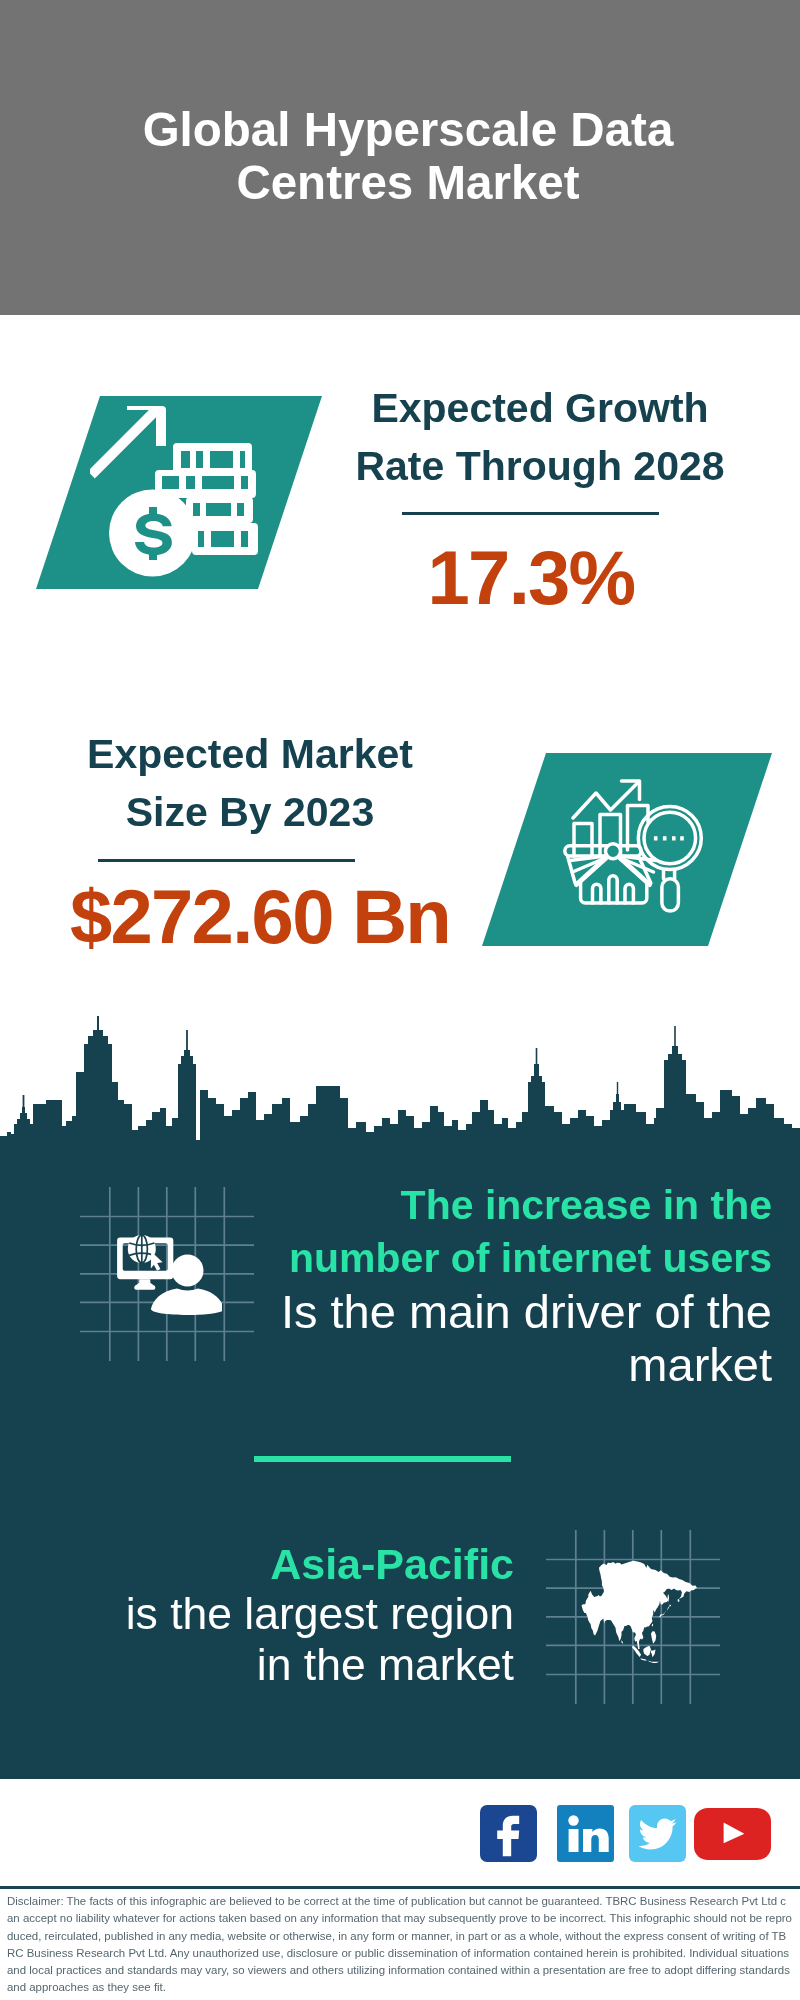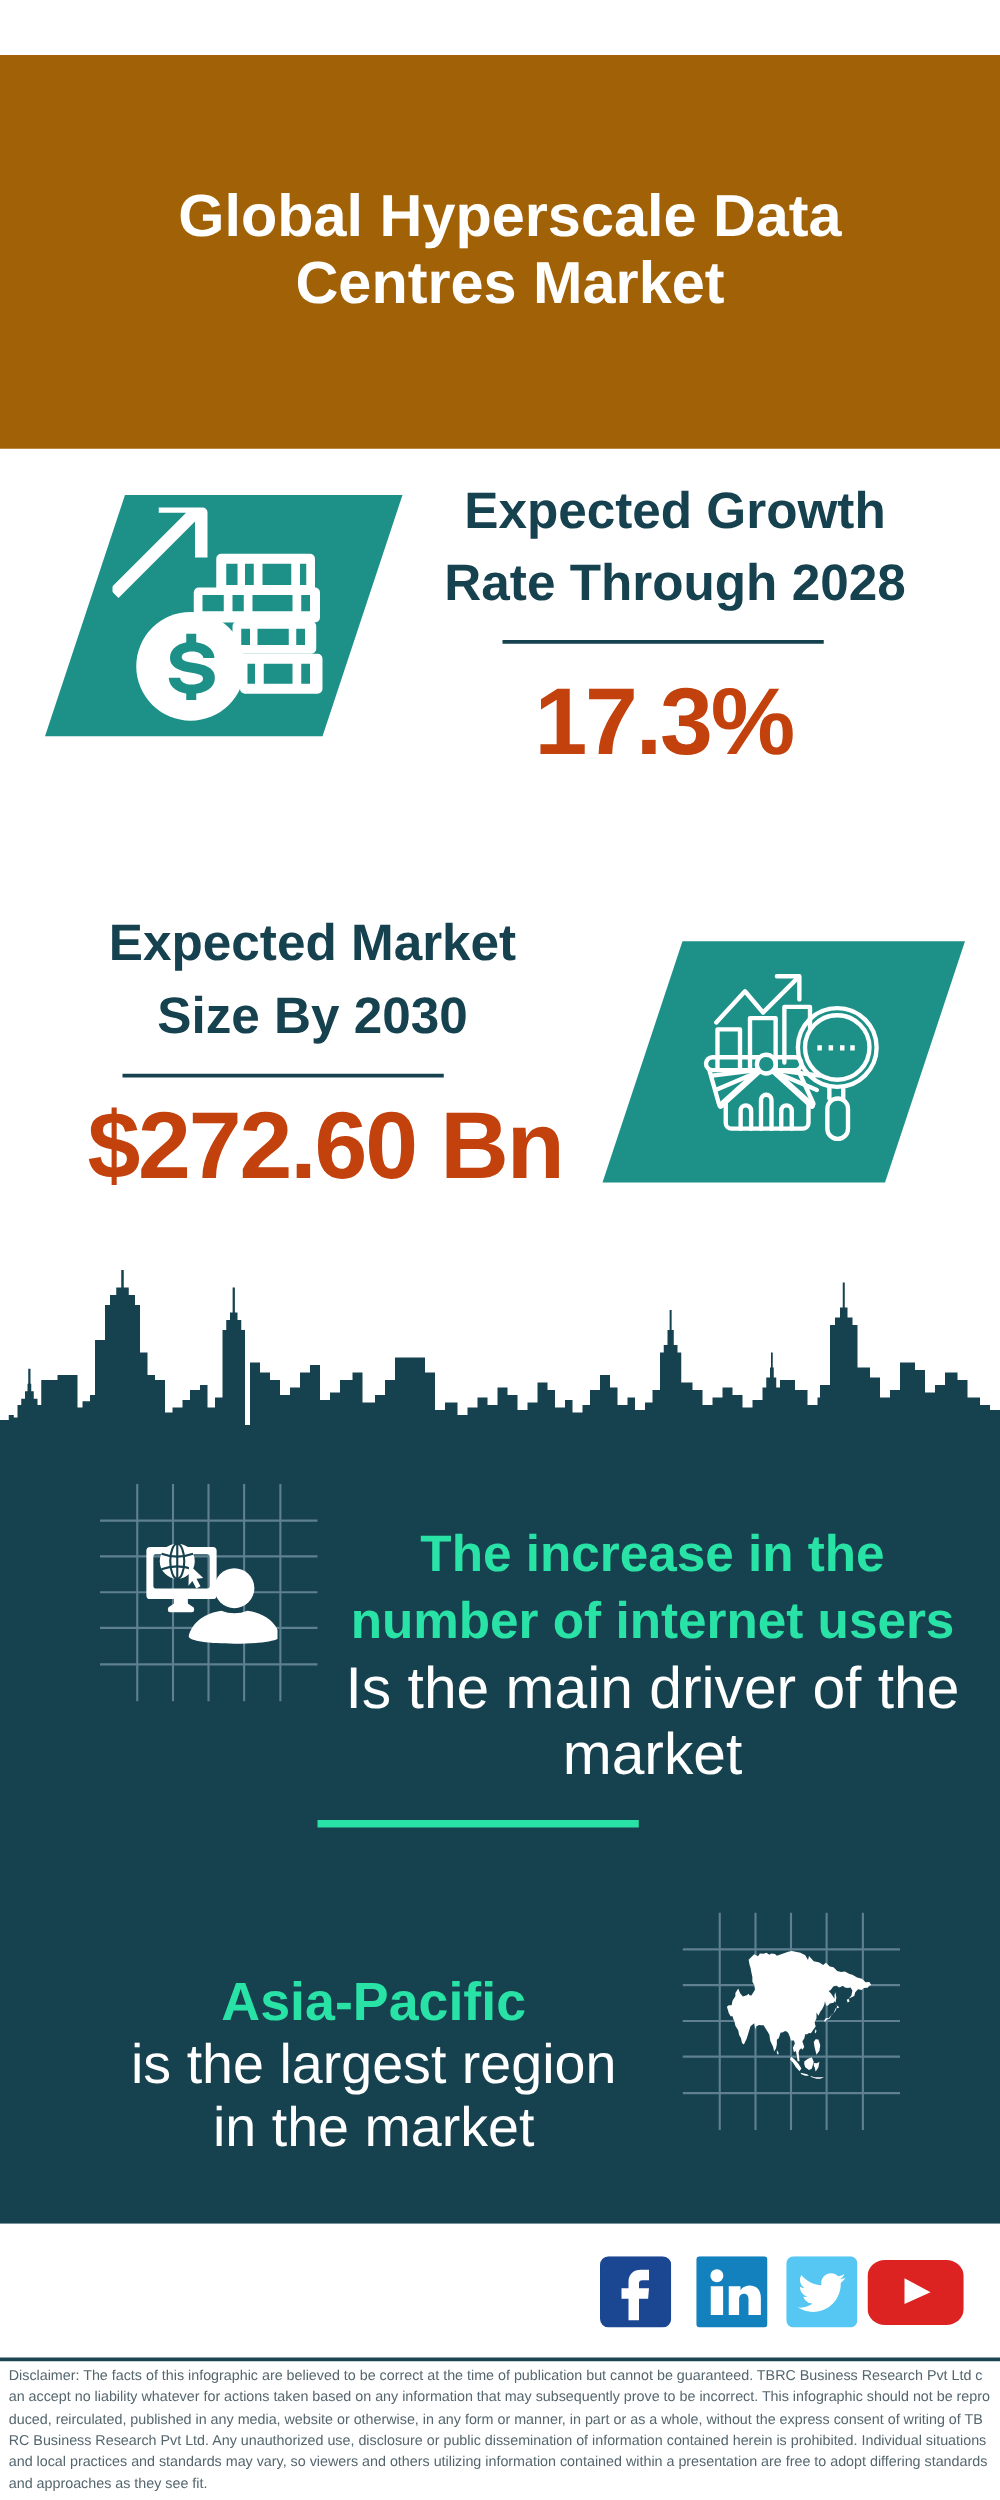--- a/index.html
+++ b/index.html
@@ -2,37 +2,37 @@
 <html><head>
 <meta charset="utf-8">
 <title>Global Hyperscale Data Centres Market</title>
 <style>
   html,body{margin:0;padding:0;}
   body{width:800px;height:2000px;background:#ffffff;
        font-family:"Liberation Sans",sans-serif;-webkit-font-smoothing:antialiased;}
   .page{position:relative;width:800px;height:2000px;overflow:hidden;background:#ffffff;}
 
   
-  .header{position:absolute;left:0;top:0;width:800px;height:315px;background:#a16207;margin-top:44px;}
+  .header{position:absolute;left:0;top:0;width:800px;height:315px;background:#737373;}
   .header-title{position:absolute;left:138px;top:103px;width:540px;text-align:center;color:#ffffff;
     font-size:47.5px;font-weight:bold;line-height:53px;}
 
   
   .para{position:absolute;background:#1d9088;transform:skewX(-18.34deg);}
   .icon-wrap{position:absolute;line-height:0;}
   .stat-head{position:absolute;color:#16414f;font-size:41px;font-weight:bold;line-height:58px;text-align:center;}
   .stat-rule{position:absolute;height:3px;background:#16414f;}
   .stat-value{position:absolute;color:#c2410c;font-size:76px;font-weight:bold;line-height:80px;
     text-align:center;white-space:nowrap;letter-spacing:-1.7px;}
 
   
   .dark{position:absolute;left:0;top:1140px;width:800px;height:639px;background:#16414f;}
   .skyline{position:absolute;left:0;top:1000px;width:800px;height:160px;z-index:2;}
   .grid-box{position:absolute;}
-  .drv-text{position:absolute;text-align:center;color:#ffffff;font-size:47px;line-height:53px;margin-top:38px;}
+  .drv-text{position:absolute;text-align:right;color:#ffffff;font-size:47px;line-height:53px;}
   .drv-text b{display:block;color:#29e2a6;font-weight:bold;font-size:41px;line-height:53px;}
   .mint-rule{position:absolute;height:6px;background:#29e2a6;}
 
   
   .footer{position:absolute;left:0;top:1779px;width:800px;height:108px;background:#ffffff;}
   .src{position:absolute;left:36px;top:1811px;color:#2e8063;font-size:16.2px;line-height:22.6px;}
   .social{position:absolute;line-height:0;display:block;}
   .sep{position:absolute;left:0;top:1886px;width:800px;height:3px;background:#1b4553;}
   .disc{position:absolute;left:7px;top:1893px;width:785px;color:#55666e;font-size:11.45px;line-height:17.3px;
     text-align:left;word-break:break-all;}
@@ -110,21 +110,21 @@
         <path d="M608.2 855.8 L576.5 884.5" stroke-linecap="round"></path>
         <path d="M617.8 855.8 L649.5 884.5" stroke-linecap="round"></path>
       </g>
       <path d="M605.5 856 L570 860.5"></path>
       <path d="M620.5 856 L656 860.5"></path>
       <path d="M603 859 L572.5 872"></path>
       <path d="M623 859 L653.5 872"></path>
       <circle cx="613" cy="851.3" r="7.5" fill="#1d9088"></circle>
     </svg>
   </div>
-  <div class="stat-head" style="left:45px;top:725px;width:410px;">Expected Market Size By 2030</div>
+  <div class="stat-head" style="left:45px;top:725px;width:410px;">Expected Market Size By 2023</div>
   <div class="stat-rule" style="left:98px;top:859px;width:257px;"></div>
   <div class="stat-value" style="left:60px;top:877px;width:400px;">$272.60 Bn</div>
 
   <div class="dark"></div>
   <svg class="skyline" viewBox="0 1000 800 160" width="800" height="160" style="left:0;top:1000px;">
     <path d="M0 1136 H7 V1145 H0 Z M7 1132 H11 V1145 H7 Z M11 1134 H14 V1145 H11 Z M14 1124 H33 V1145 H14 Z M17 1119 H30 V1145 H17 Z M20 1113 H27 V1145 H20 Z M22 1107 H25 V1145 H22 Z M33 1104 H46 V1145 H33 Z M46 1100 H62 V1145 H46 Z M62 1126 H66 V1145 H62 Z M66 1121 H72 V1145 H66 Z M72 1116 H76 V1145 H72 Z M76 1072 H84 V1145 H76 Z M84 1044 H112 V1145 H84 Z M88 1036 H108 V1145 H88 Z M93 1030 H103 V1145 H93 Z M110 1082 H118 V1145 H110 Z M118 1100 H124 V1145 H118 Z M124 1104 H132 V1145 H124 Z M132 1130 H138 V1145 H132 Z M138 1126 H146 V1145 H138 Z M146 1120 H152 V1145 H146 Z M152 1112 H160 V1145 H152 Z M160 1108 H166 V1145 H160 Z M166 1126 H172 V1145 H166 Z M172 1118 H178 V1145 H172 Z M178 1064 H196 V1145 H178 Z M181 1056 H193 V1145 H181 Z M184 1050 H190 V1145 H184 Z M200 1090 H208 V1145 H200 Z M208 1098 H216 V1145 H208 Z M216 1104 H224 V1145 H216 Z M224 1116 H232 V1145 H224 Z M232 1110 H240 V1145 H232 Z M240 1098 H248 V1145 H240 Z M248 1092 H256 V1145 H248 Z M256 1120 H264 V1145 H256 Z M264 1114 H272 V1145 H264 Z M272 1104 H282 V1145 H272 Z M282 1098 H290 V1145 H282 Z M290 1122 H300 V1145 H290 Z M300 1116 H308 V1145 H300 Z M308 1104 H316 V1145 H308 Z M316 1086 H340 V1145 H316 Z M340 1098 H348 V1145 H340 Z M348 1128 H356 V1145 H348 Z M356 1122 H366 V1145 H356 Z M366 1132 H374 V1145 H366 Z M374 1126 H382 V1145 H374 Z M382 1118 H390 V1145 H382 Z M390 1124 H398 V1145 H390 Z M398 1110 H406 V1145 H398 Z M406 1116 H414 V1145 H406 Z M414 1128 H422 V1145 H414 Z M422 1122 H430 V1145 H422 Z M430 1106 H438 V1145 H430 Z M438 1112 H444 V1145 H438 Z M444 1126 H452 V1145 H444 Z M452 1120 H458 V1145 H452 Z M458 1130 H466 V1145 H458 Z M466 1124 H472 V1145 H466 Z M472 1112 H480 V1145 H472 Z M480 1100 H488 V1145 H480 Z M488 1110 H494 V1145 H488 Z M494 1124 H502 V1145 H494 Z M502 1118 H508 V1145 H502 Z M508 1128 H516 V1145 H508 Z M516 1122 H522 V1145 H516 Z M522 1112 H528 V1145 H522 Z M528 1082 H545 V1145 H528 Z M531 1076 H542 V1145 H531 Z M534 1064 H539 V1145 H534 Z M545 1106 H554 V1145 H545 Z M554 1112 H562 V1145 H554 Z M562 1124 H570 V1145 H562 Z M570 1118 H578 V1145 H570 Z M578 1110 H586 V1145 H578 Z M586 1116 H594 V1145 H586 Z M594 1126 H602 V1145 H594 Z M602 1120 H610 V1145 H602 Z M610 1110 H624 V1145 H610 Z M613 1102 H621 V1145 H613 Z M616 1094 H619 V1145 H616 Z M624 1104 H636 V1145 H624 Z M636 1112 H646 V1145 H636 Z M646 1124 H654 V1145 H646 Z M654 1118 H660 V1145 H654 Z M656 1108 H664 V1145 H656 Z M664 1060 H686 V1145 H664 Z M668 1054 H682 V1145 H668 Z M672 1046 H678 V1145 H672 Z M686 1094 H696 V1145 H686 Z M696 1102 H704 V1145 H696 Z M704 1118 H712 V1145 H704 Z M712 1112 H720 V1145 H712 Z M720 1090 H732 V1145 H720 Z M732 1096 H740 V1145 H732 Z M740 1114 H748 V1145 H740 Z M748 1108 H756 V1145 H748 Z M756 1098 H766 V1145 H756 Z M766 1104 H774 V1145 H766 Z M774 1118 H784 V1145 H774 Z M784 1124 H792 V1145 H784 Z M792 1128 H800 V1145 H792 Z M22.6 1095 H24.4 V1145 H22.6 Z M97.0 1016 H99.0 V1145 H97.0 Z M186.1 1030 H187.9 V1145 H186.1 Z M535.7 1048 H537.3 V1145 H535.7 Z M616.8 1082 H618.2 V1145 H616.8 Z M674.2 1026 H675.8 V1145 H674.2 Z M0 1144 H800 V1162 H0 Z" fill="#16414f"></path>
   </svg>
 
   <div class="grid-box" style="left:80px;top:1187px;width:175px;height:175px;">
     <svg width="175" height="175" viewBox="0 0 175 175" aria-hidden="true">

